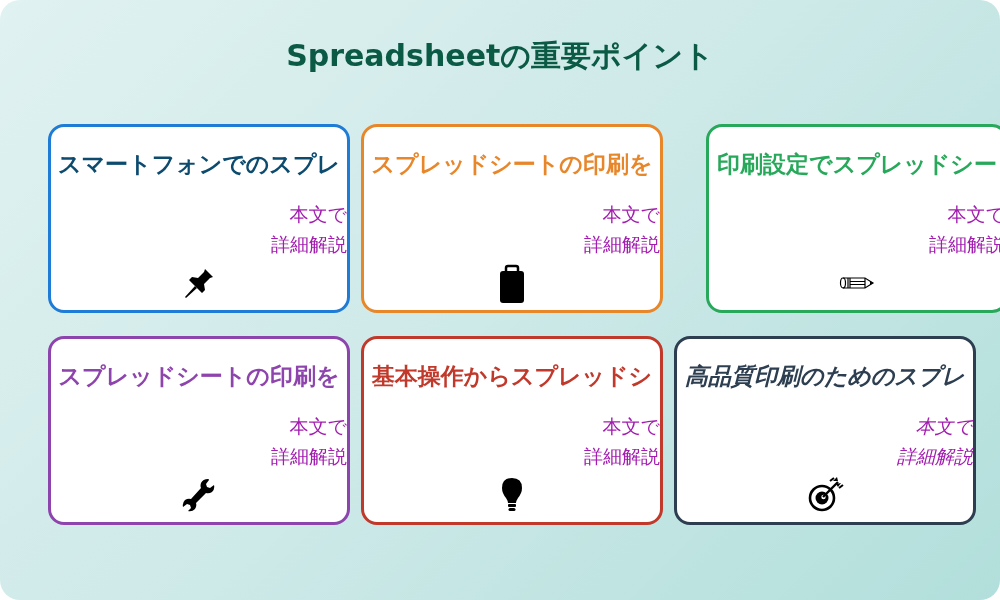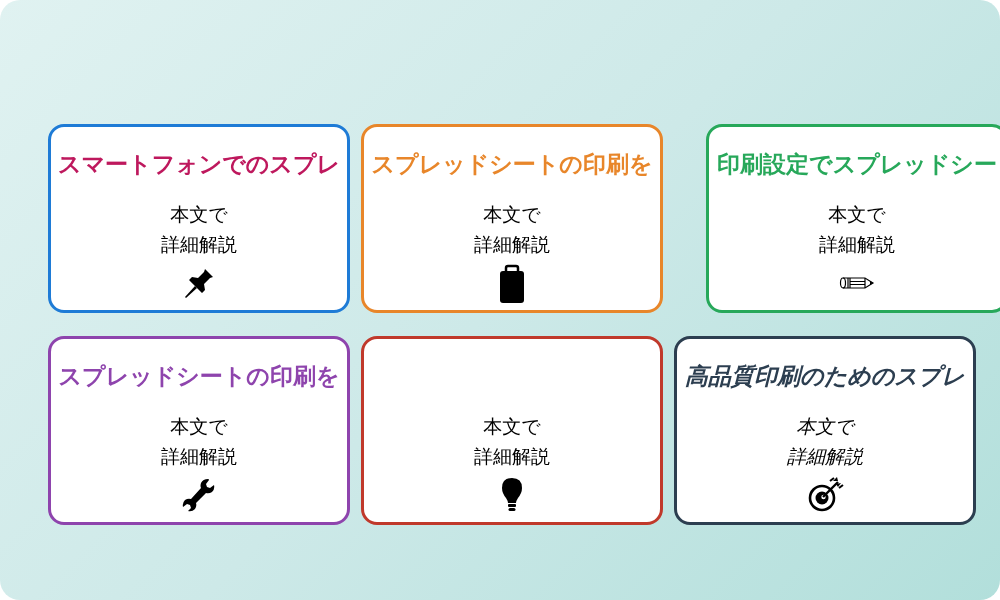--- a/index.html
+++ b/index.html
@@ -38,42 +38,43 @@
       text-align: center;
       white-space: nowrap;
       font-size: 23px;
       font-weight: bold;
       line-height: 34px;
     }
     .card-body {
       position: absolute;
       left: 0; right: 0;
       top: 72px;
-      text-align: center;
+      text-align: right;
       font-size: 19px;
-      color: #000000;
+      color: #a21caf;
       line-height: 30px;
     }
     .card-icon {
       position: absolute;
       left: 50%;
       top: 136px;
       width: 40px; height: 40px;
       margin-left: -20px;
       display: flex; align-items: center; justify-content: center;
     }
     .card-icon svg { display: block; }
   </style>
 </head>
 <body>
 
 <div class="canvas">
+  <div class="page-title" style="color: rgb(11, 90, 69);">Spreadsheetの重要ポイント</div>
 
   <div class="card" style="left: 48px; top: 124px; border-color: rgb(30, 123, 214);">
-    <div class="card-title" style="color: #be185d;">スマートフォンでのスプレ</div>
+    <div class="card-title" style="color: #0c4a6e;">スマートフォンでのスプレ</div>
     <div class="card-body">
       <div>本文で</div>
       <div>詳細解説</div>
     </div>
     <div class="card-icon">
       <svg width="40" height="40" viewBox="0 0 40 40">
         <path d="M26 6 L34 14 L31 15 L25 21 L26 27 L23 30 L10 17 L13 14 L19 15 L25 9 Z" fill="#000"></path>
         <path d="M16 23 L6 34 L7 35 L18 25 Z" fill="#000"></path>
       </svg>
     </div>
@@ -122,20 +123,21 @@
       <div>詳細解説</div>
     </div>
     <div class="card-icon">
       <svg width="40" height="40" viewBox="0 0 40 40">
         <path d="M29 4 Q24 4 22 8 Q21 11 22 13 L12 24 Q9 23 6 25 Q3 28 4 32 L8 29 L11 30 L12 33 L9 36 Q13 37 16 34 Q18 31 17 28 L27 18 Q30 19 33 17 Q36 14 35 10 L31 13 L28 12 L27 9 L30 5 Q30 4 29 4 Z" fill="#000"></path>
       </svg>
     </div>
   </div>
 
   <div class="card" style="left: 361px; top: 336px; border-color: rgb(192, 57, 43);">
+    <div class="card-title" style="color: rgb(192, 57, 43);">基本操作からスプレッドシ</div>
     <div class="card-body">
       <div>本文で</div>
       <div>詳細解説</div>
     </div>
     <div class="card-icon">
       <svg width="40" height="40" viewBox="0 0 40 40">
         <path d="M20 3 Q30 3 30 13 Q30 18 26 23 Q24 26 24 28 L16 28 Q16 26 14 23 Q10 18 10 13 Q10 3 20 3 Z" fill="#000"></path>
         <rect x="16" y="29" width="8" height="3" rx="1" fill="#000"></rect>
         <rect x="16.5" y="33" width="7" height="3" rx="1.5" fill="#000"></rect>
       </svg>

